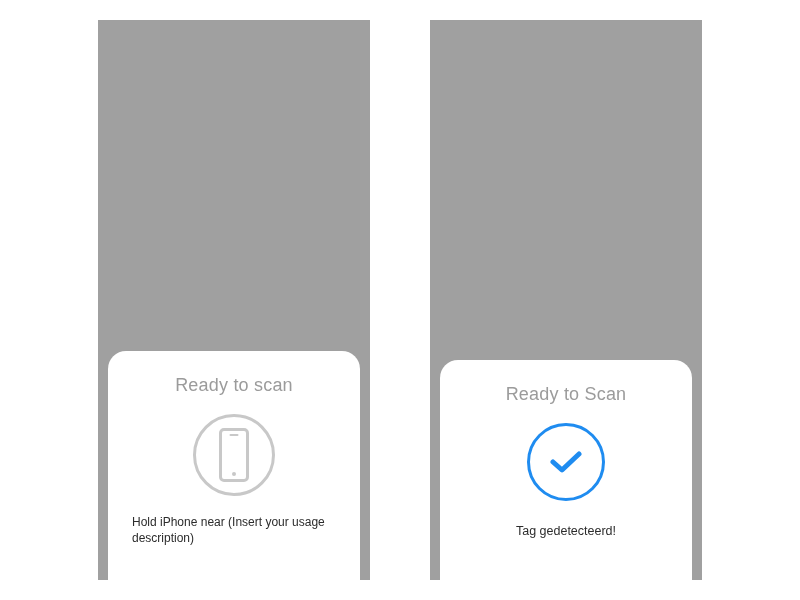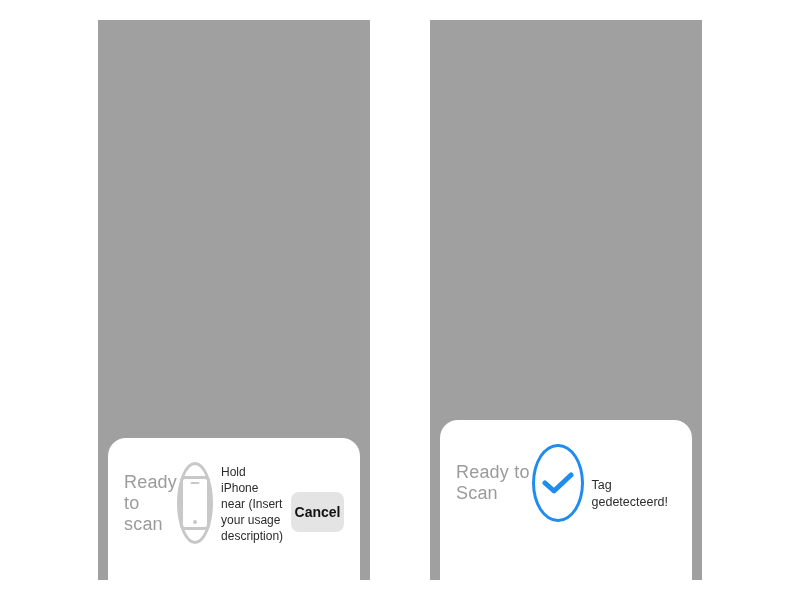--- a/index.html
+++ b/index.html
@@ -23,21 +23,21 @@
     }
     .sheet {
       position: absolute;
       left: 10px;
       right: 10px;
       bottom: 0;
       background: #ffffff;
       border-radius: 18px 18px 0 0;
       padding: 24px 16px 18px 16px;
       display: flex;
-      flex-direction: row;
+      flex-direction: column;
       align-items: center;
     }
     .sheet-title {
       color: #9b9b9b;
       font-size: 18px;
       font-weight: 400;
       margin-bottom: 18px;
       letter-spacing: 0.2px;
     }
     .icon-wrap {
@@ -120,21 +120,20 @@
 </head>
 <body>
 
 <div class="device">
   <div class="sheet">
     <div class="sheet-title">Ready to scan</div>
     <div class="icon-wrap">
       <div class="phone-shape"></div>
     </div>
     <div class="sheet-subtitle">Hold iPhone near (Insert your usage description)</div>
-    <button class="cancel-btn">Cancel</button>
   </div>
 </div>
 
 <div class="device">
   <div class="sheet right">
     <div class="sheet-title">Ready to Scan</div>
     <div class="icon-wrap success">
       <svg class="checkmark" viewBox="0 0 32 24">
         <path d="M3 12 L12 20 L29 4" stroke="#1f8cf0" stroke-width="5" fill="none" stroke-linecap="round" stroke-linejoin="round"></path>
       </svg>

